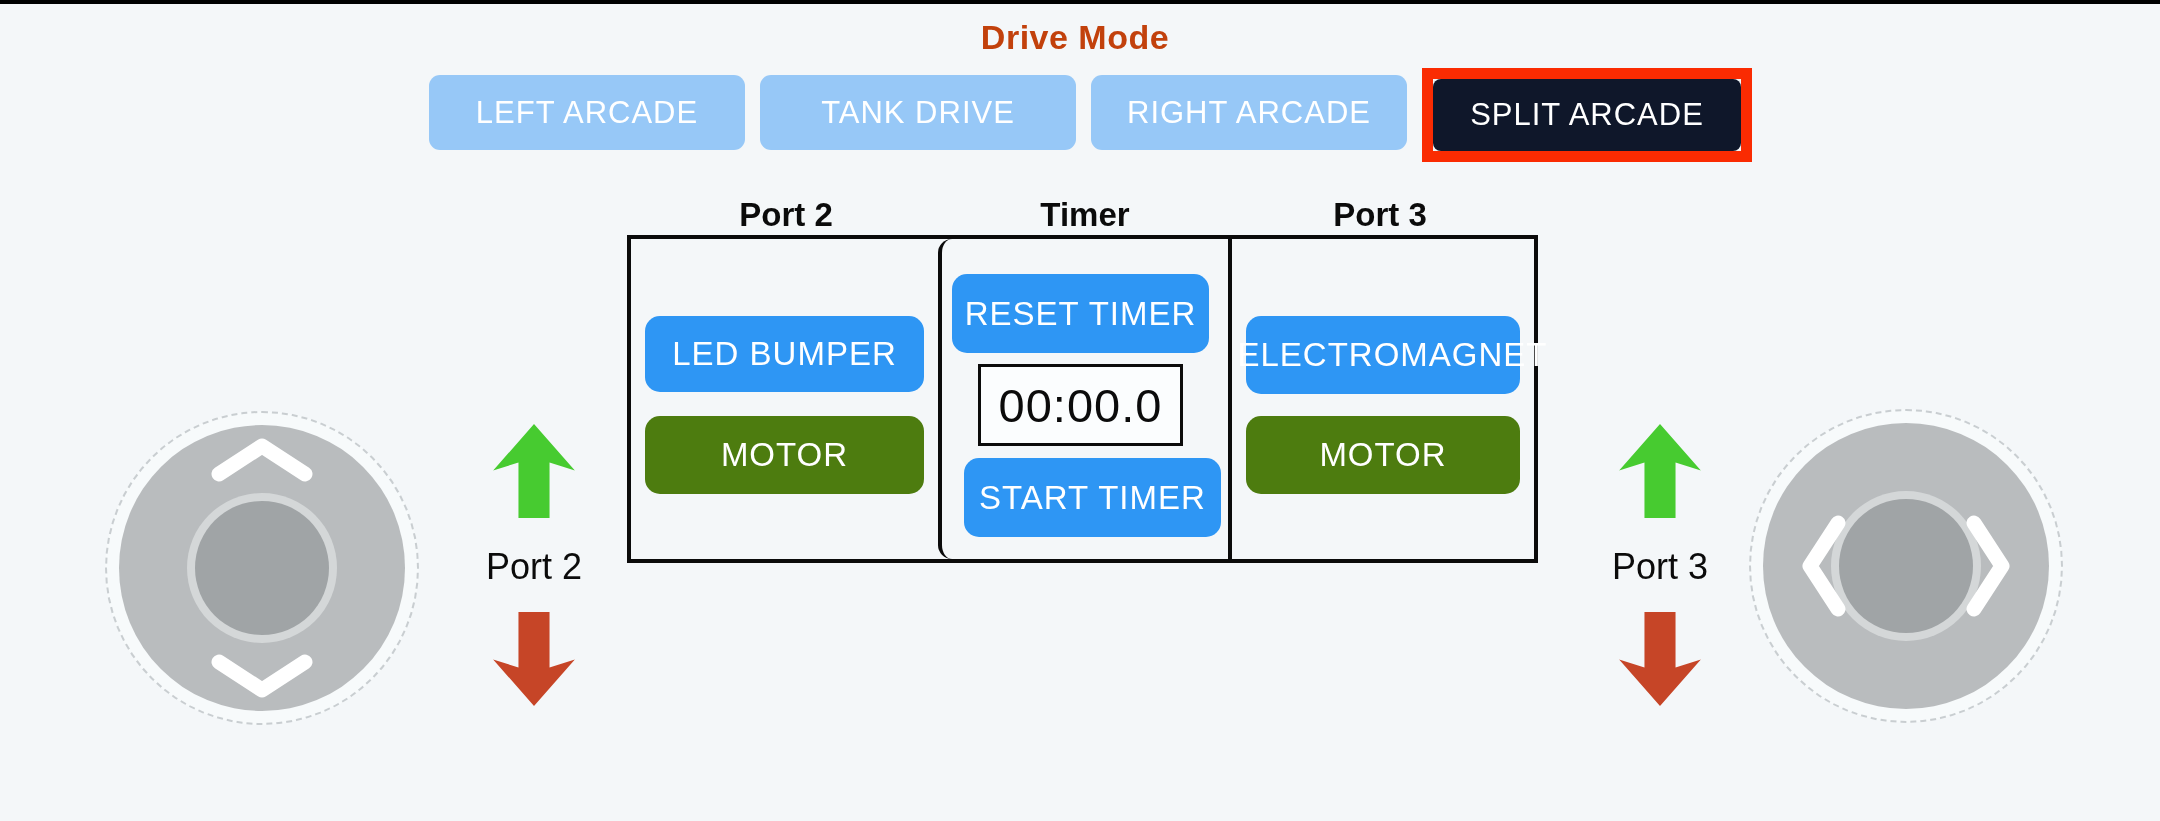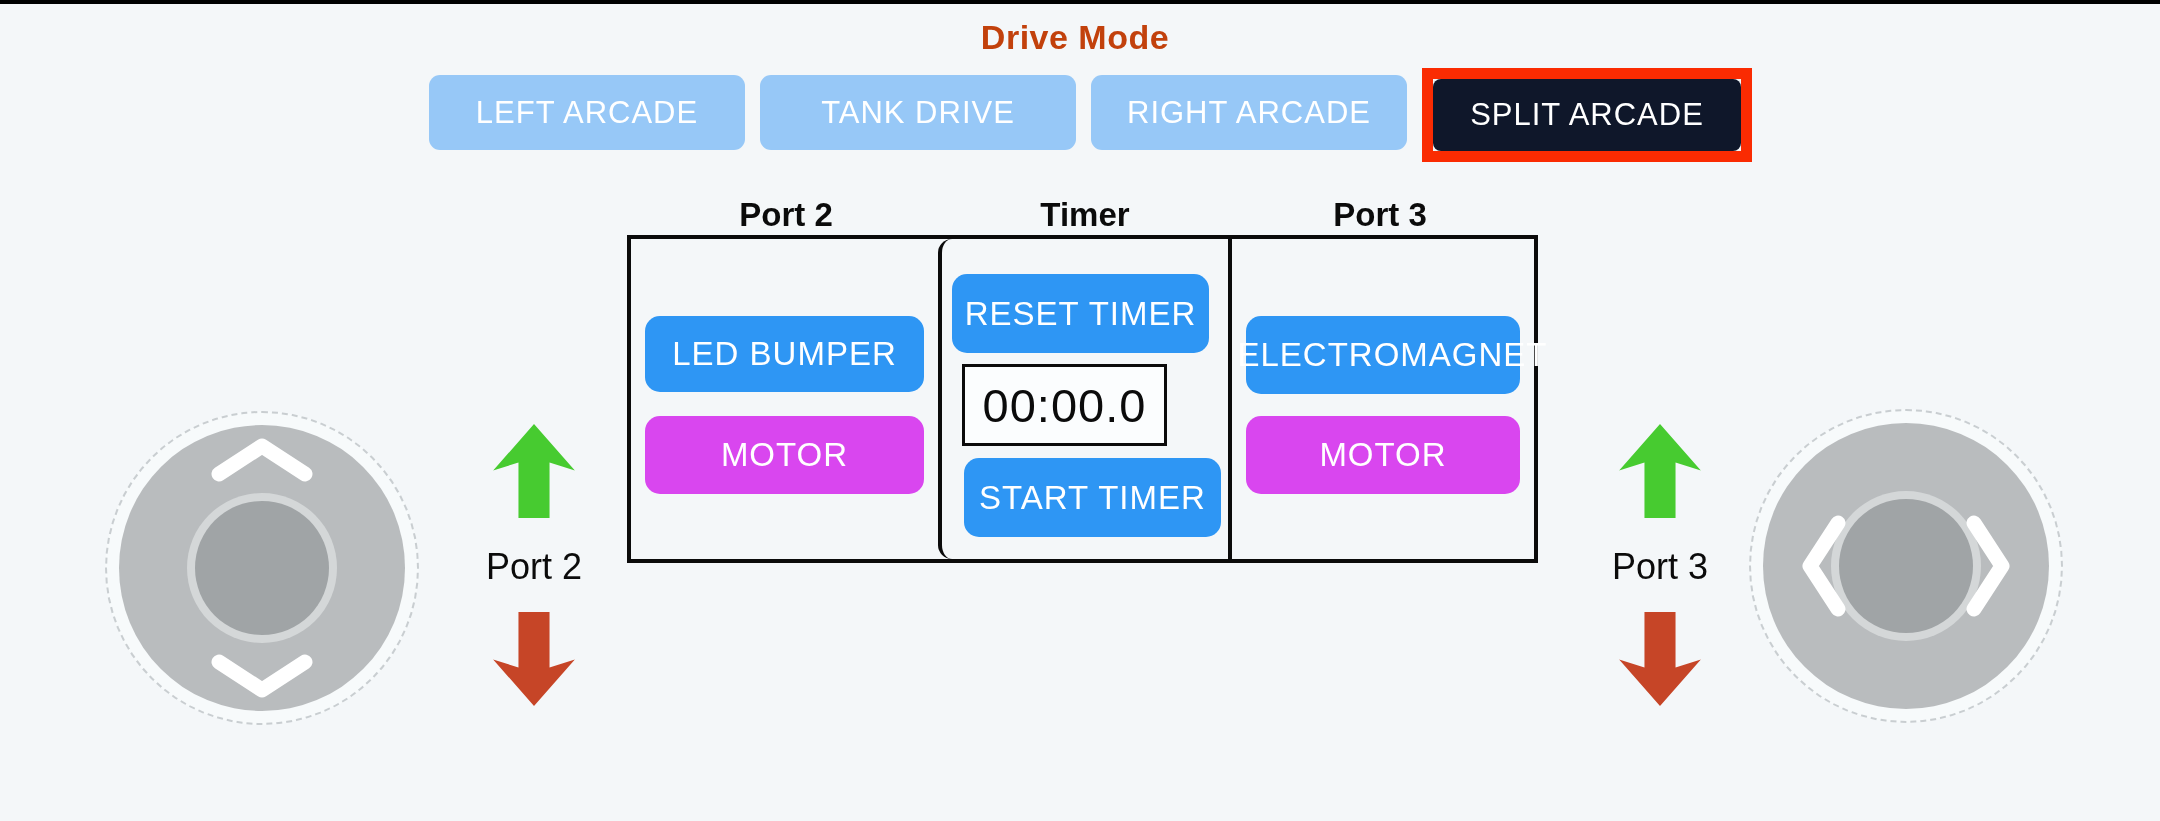--- a/index.html
+++ b/index.html
@@ -57,31 +57,31 @@
   .cell-2{width:290px;border-left:4px solid #0b0b0b;border-radius:14px;}
   .cell-3{width:306px;border-left:4px solid #0b0b0b;}
 
   .panel-btn{
     position:absolute;border:none;border-radius:15px;cursor:pointer;
     color:#ffffff;font-size:33px;font-weight:300;letter-spacing:1px;
     display:flex;align-items:center;justify-content:center;
     font-family:"Liberation Sans","DejaVu Sans",sans-serif;
   }
   .panel-btn.active{background:#2e96f4;}
-  .panel-btn.inactive{background:#d946ef;}
+  .panel-btn.inactive{background:#4d7c0f;}
 
   .cell-1 .btn-a{left:14px;width:279px;top:77px;height:76px;}
   .cell-1 .btn-b{left:14px;width:279px;top:177px;height:78px;}
   .cell-3 .btn-a{left:14px;width:274px;top:77px;height:78px;padding-left:25px;}
   .cell-3 .btn-b{left:14px;width:274px;top:177px;height:78px;}
   .cell-2 .btn-a{left:10px;width:257px;top:35px;height:79px;}
   .cell-2 .btn-b{left:10px;width:257px;top:219px;height:79px;margin-left:12px;}
 
   .timer-display{
-    position:absolute;left:20px;top:125px;width:205px;height:82px;
+    position:absolute;left:36px;top:125px;width:205px;height:82px;
     box-sizing:border-box;border:3px solid #0b0b0b;background:#fbfdfe;
     display:flex;align-items:center;justify-content:center;
     font-size:47px;color:#0b0b0b;letter-spacing:1px;
   }
 
   
   .joystick{
     position:absolute;width:314px;height:314px;border-radius:50%;
     background:#f7fafb;border:2px dashed #c9ced1;box-sizing:border-box;
     display:flex;align-items:center;justify-content:center;cursor:grab;

